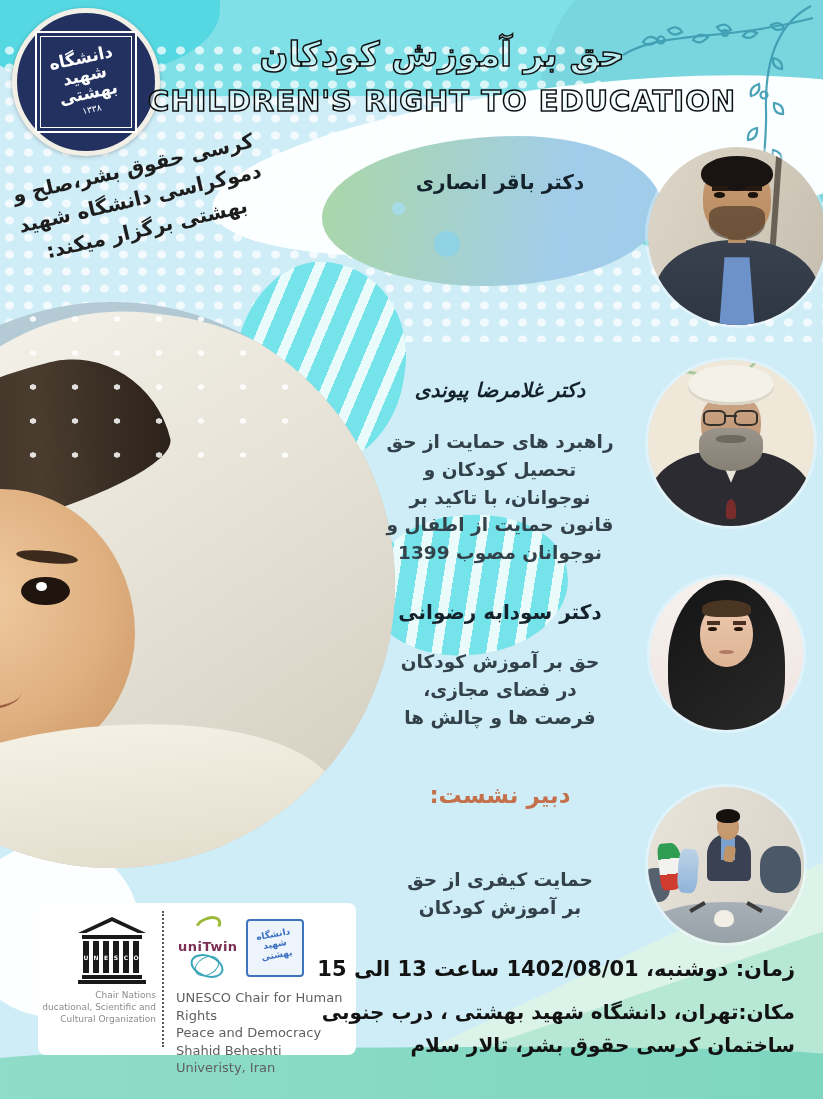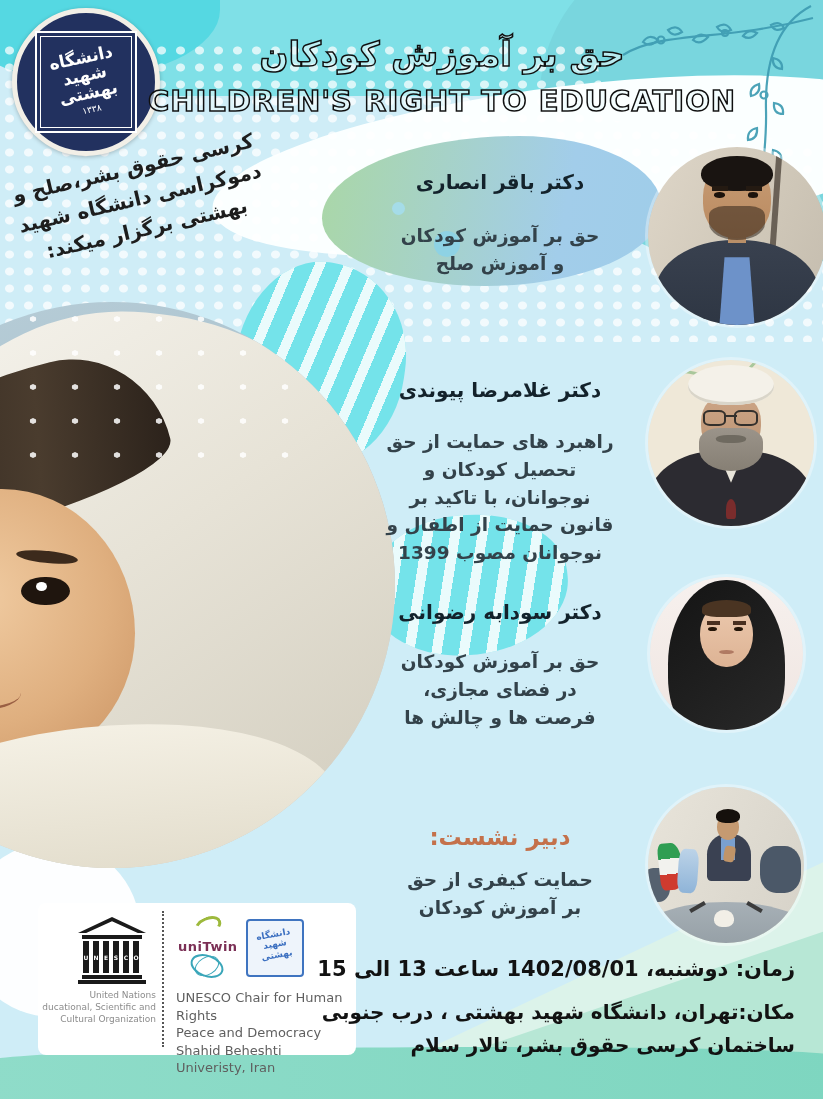--- a/index.html
+++ b/index.html
@@ -172,37 +172,36 @@
   <div class="abs title-fa outline">حق بر آموزش کودکان</div>
   <div class="abs title-en outline">CHILDREN'S RIGHT TO EDUCATION</div>
 
   <div class="abs organizer">
     <div>کرسی حقوق بشر،صلح و</div>
     <div>دموکراسی دانشگاه شهید</div>
     <div>بهشتی برگزار میکند:</div>
   </div>
 
   <div class="abs sp-name" style="left:350px;top:170px;width:300px;">دکتر باقر انصاری</div>
-  <div class="abs sp-topic" style="left:395px;top:222px;width:210px;">حق بر آموزش کودکان و آموزش صلح</div>
   <div class="abs av" style="left:648px;top:147px;width:178px;height:178px;">
     <div style="inset:0;background:linear-gradient(115deg,#ded6c8 0%,#cfc7b8 60%,#c4bcae 100%);"></div>
     <div style="left:70%;top:-5%;width:3.5%;height:70%;background:#6a6156;transform:rotate(4deg);"></div>
     <div style="left:4%;bottom:-14%;width:92%;height:62%;background:linear-gradient(#39414f,#2b3340);border-radius:48% 48% 0 0;"></div>
     <div style="left:40%;bottom:-2%;width:20%;height:40%;background:#6d92c9;clip-path:polygon(15% 0,85% 0,100% 100%,0 100%);"></div>
     <div style="left:45%;top:44%;width:10%;height:10%;background:#b98f68;"></div>
     <div style="left:31%;top:9%;width:38%;height:42%;background:linear-gradient(#c79c74,#b9895f);border-radius:44% 44% 46% 46%;"></div>
     <div style="left:29.5%;top:5%;width:41%;height:20%;background:#191411;border-radius:50% 50% 45% 45%;"></div>
     <div style="left:34%;top:33%;width:32%;height:19%;background:rgba(35,25,18,.5);border-radius:30% 30% 55% 55%;"></div>
     <div style="left:36%;top:22%;width:9%;height:2.5%;background:#241a12;"></div>
     <div style="left:55%;top:22%;width:9%;height:2.5%;background:#241a12;"></div>
     <div style="left:37%;top:25.5%;width:6%;height:3%;background:#1c130c;border-radius:50%;"></div>
     <div style="left:56%;top:25.5%;width:6%;height:3%;background:#1c130c;border-radius:50%;"></div>
   </div>
 
-  <div class="abs sp-name" style="left:345px;top:378px;width:310px;">دکتر غلامرضا پیوندی</div>
+  <div class="abs sp-name" style="left:345px;top:378px;width:310px;font-style:italic;">دکتر غلامرضا پیوندی</div>
   <div class="abs sp-topic" style="left:382px;top:428px;width:236px;">راهبرد های حمایت از حق تحصیل کودکان و نوجوانان، با تاکید بر قانون حمایت از اطفال و نوجوانان مصوب 1399</div>
   <div class="abs av" style="left:648px;top:360px;width:166px;height:166px;">
     <div style="inset:0;background:#efe8d8;"></div>
     <div style="left:-12%;top:6%;width:64%;height:64%;border:3px solid transparent;border-top-color:#a9c79b;border-radius:50%;transform:rotate(32deg);"></div>
     <div style="left:55%;top:-8%;width:60%;height:60%;border:3px solid transparent;border-top-color:#a9c79b;border-radius:50%;transform:rotate(-40deg);"></div>
     <div style="left:2%;bottom:-12%;width:96%;height:58%;background:#2c2b31;border-radius:46% 46% 0 0;"></div>
     <div style="left:44%;bottom:26%;width:12%;height:14%;background:#e8e4da;clip-path:polygon(0 0,100% 0,50% 100%);"></div>
     <div style="left:32%;top:20%;width:36%;height:38%;background:linear-gradient(#cda687,#bb9372);border-radius:45% 45% 48% 48%;"></div>
     <div style="left:24%;top:3%;width:52%;height:24%;background:#f4f1e9;border-radius:50% 50% 46% 46%;box-shadow:inset 0 -3px 0 #d9d5c9;"></div>
     <div style="left:31%;top:41%;width:38%;height:26%;background:linear-gradient(#9b948a,#867f74);border-radius:35% 35% 55% 55%;"></div>
@@ -220,21 +219,21 @@
     <div style="left:12%;top:2%;width:76%;height:110%;background:linear-gradient(140deg,#141414,#2a2a2a);border-radius:50% 50% 42% 42%;"></div>
     <div style="left:33%;top:17%;width:34%;height:42%;background:linear-gradient(#ecc9ae,#ddb394);border-radius:48% 48% 50% 50%;"></div>
     <div style="left:34%;top:15%;width:32%;height:11%;background:#4a3422;border-radius:50% 50% 30% 30%;"></div>
     <div style="left:37%;top:29%;width:9%;height:2.2%;background:#4a3020;"></div>
     <div style="left:54%;top:29%;width:9%;height:2.2%;background:#4a3020;"></div>
     <div style="left:38%;top:32.5%;width:6%;height:3%;background:#241508;border-radius:50%;"></div>
     <div style="left:55%;top:32.5%;width:6%;height:3%;background:#241508;border-radius:50%;"></div>
     <div style="left:45%;top:48%;width:10%;height:2.6%;background:#b07a63;border-radius:50%;"></div>
   </div>
 
-  <div class="abs mod-label" style="left:380px;top:824px;width:240px;">دبیر نشست:</div>
+  <div class="abs mod-label" style="left:380px;top:782px;width:240px;">دبیر نشست:</div>
   <div class="abs sp-topic" style="left:400px;top:866px;width:200px;">حمایت کیفری از حق بر آموزش کودکان</div>
   <div class="abs av" style="left:648px;top:787px;width:156px;height:156px;">
     <div style="inset:0;background:linear-gradient(115deg,#e8e4da,#d6d2c8);"></div>
     <div style="left:72%;top:38%;width:26%;height:30%;background:#4b5868;border-radius:40%;"></div>
     <div style="left:-4%;top:52%;width:18%;height:22%;background:#55616f;border-radius:40%;"></div>
     <div style="left:7%;top:36%;width:15%;height:30%;transform:rotate(-6deg);
       background:linear-gradient(180deg,#2f9e53 0 33%,#f2f2ee 33% 66%,#cf3b2f 66% 100%);border-radius:20% 40% 40% 20%;"></div>
     <div style="left:19%;top:40%;width:13%;height:28%;transform:rotate(4deg);
       background:linear-gradient(#bcd3e8,#8fb4d8);border-radius:30%;"></div>
     <div style="left:38%;top:30%;width:28%;height:30%;background:#3a4152;border-radius:44% 44% 10% 10%;"></div>
@@ -268,21 +267,21 @@
       <div class="col" style="left:45px;top:24px;">
           <span>C</span>
         </div>
       <div class="col" style="left:55px;top:24px;">
           <span>O</span>
         </div>
       <div style="position:absolute;left:4px;top:58px;width:60px;height:3.5px;background:#1a1a1a;"></div>
       <div style="position:absolute;left:0;top:63px;width:68px;height:3.5px;background:#1a1a1a;"></div>
     </div>
     <div class="t-gray" style="left:0;top:86px;width:118px;text-align:right;">
-      <div>United Nations</div>
+      <div>Chair Nations</div>
       <div>ducational, Scientific and</div>
       <div>Cultural Organization</div>
     </div>
 
     <div class="divider"></div>
 
     <div style="position:absolute;left:138px;top:14px;width:68px;height:64px;">
       <div style="position:absolute;left:18px;top:0;width:28px;height:18px;border:3px solid #9db93c;border-bottom-color:transparent;border-left-color:transparent;border-radius:50%;transform:rotate(-24deg);"></div>
       <span class="unitwin-txt" style="left:2px;top:22px;">uniTwin</span>
       <div style="position:absolute;left:14px;top:38px;width:34px;height:22px;border:2px solid #3aa6b9;border-radius:50%;transform:rotate(20deg);"></div>

